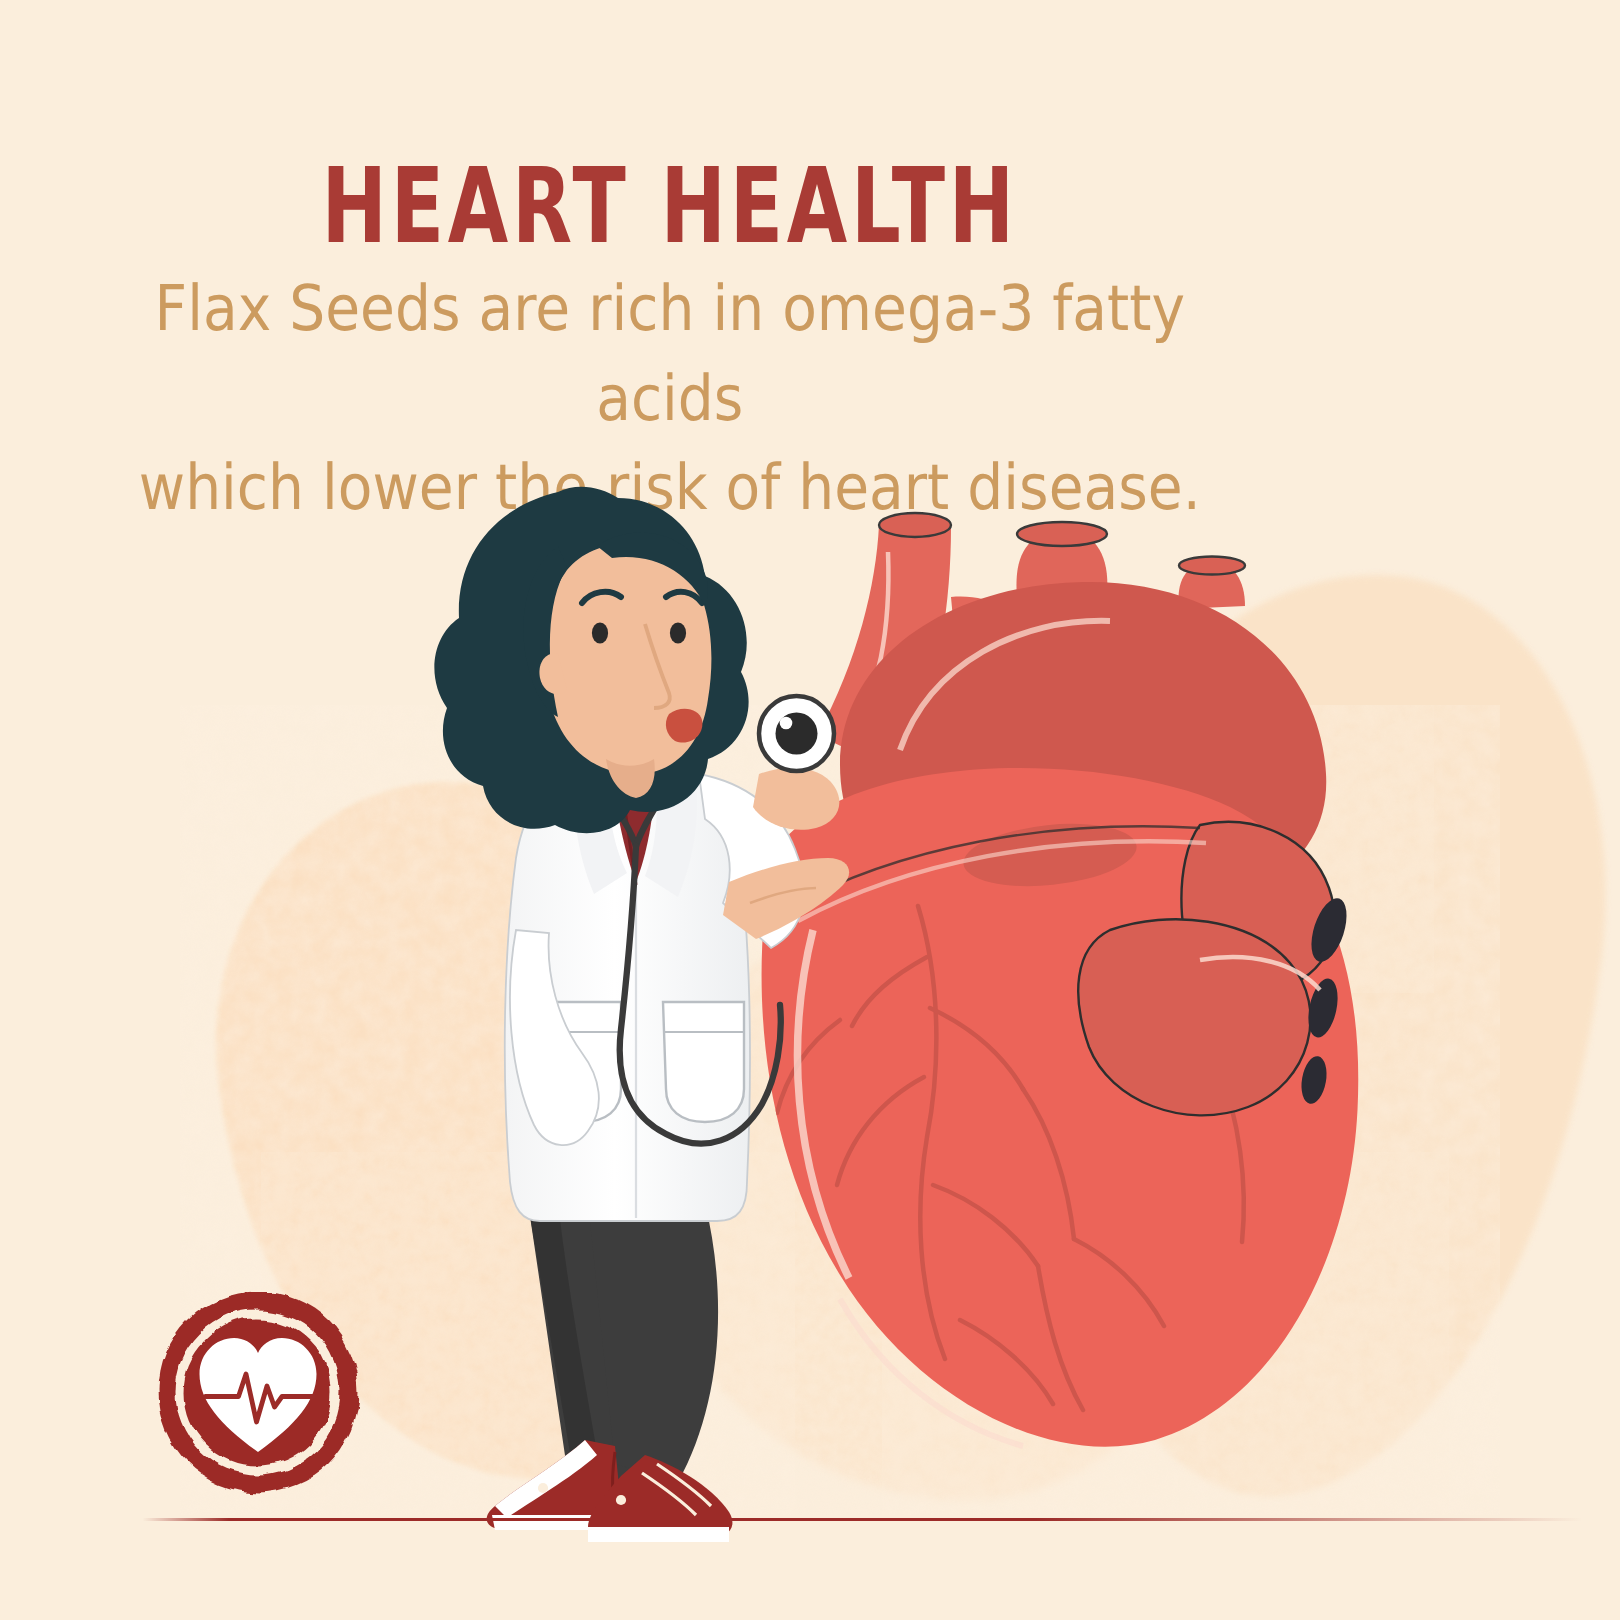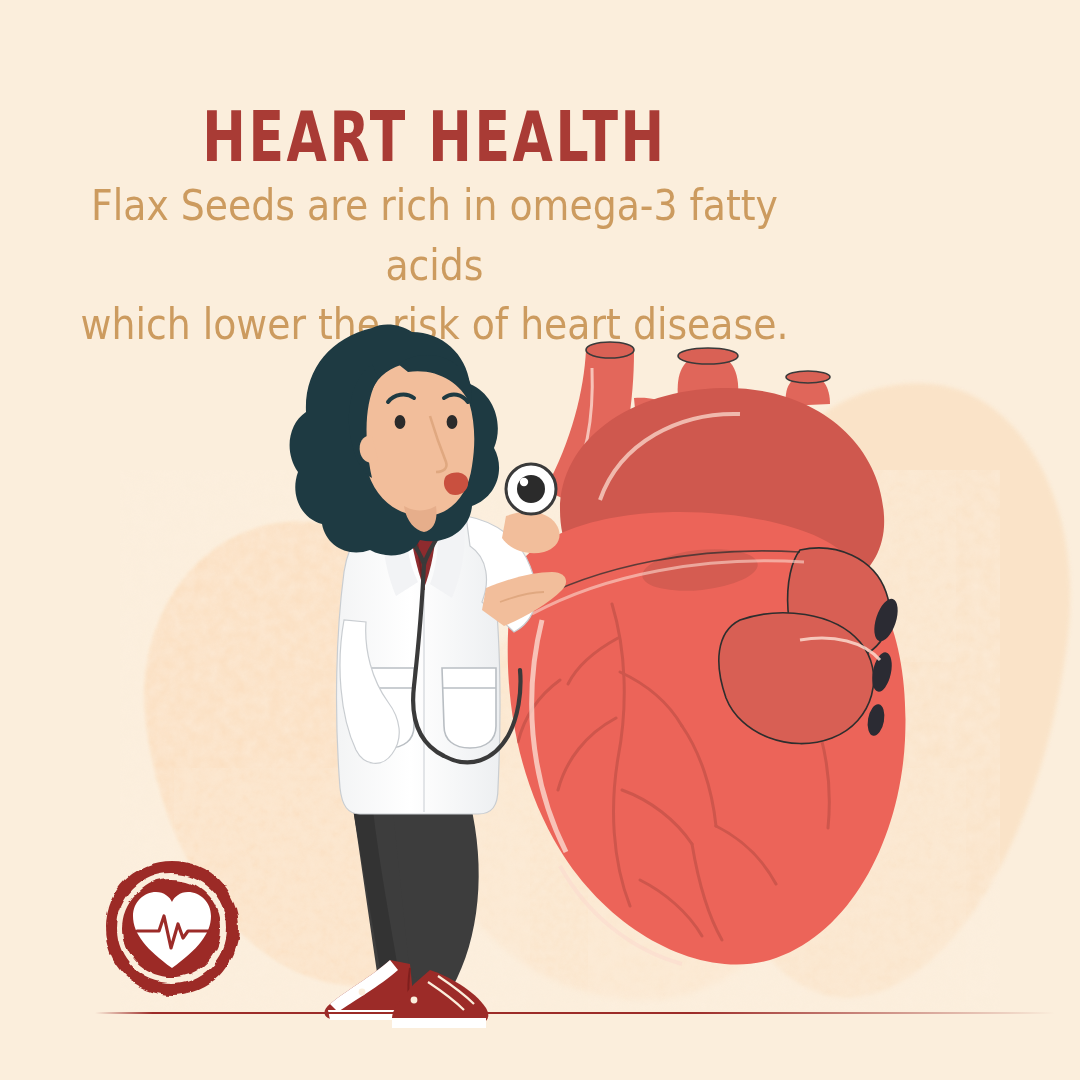--- a/index.html
+++ b/index.html
@@ -39,21 +39,21 @@
     border-radius:50% 50% 46% 54% / 48% 44% 56% 52%;
     filter:blur(3px);
     opacity:.7;
   }
   #brush-speckle{
     left:120px;top:470px;width:880px;height:540px;
     opacity:.55;
   }
   
   #title-block{
-    position:absolute;left:4px;top:0;width:861px;
+    position:absolute;left:16px;top:0;width:861px;
     text-align:center;
   }
   #page-title{
     margin:0;padding-top:92px;
     font-family:"DejaVu Sans", sans-serif;
     font-weight:bold;
     font-size:62px;
     letter-spacing:3px;
     color:#A93B35;
     transform:scaleX(.84) scaleY(1.12);

